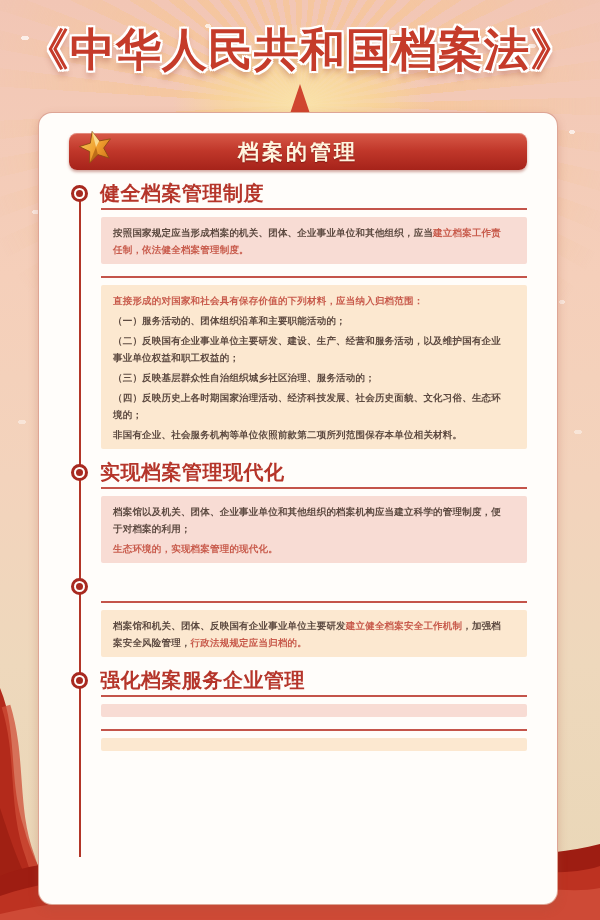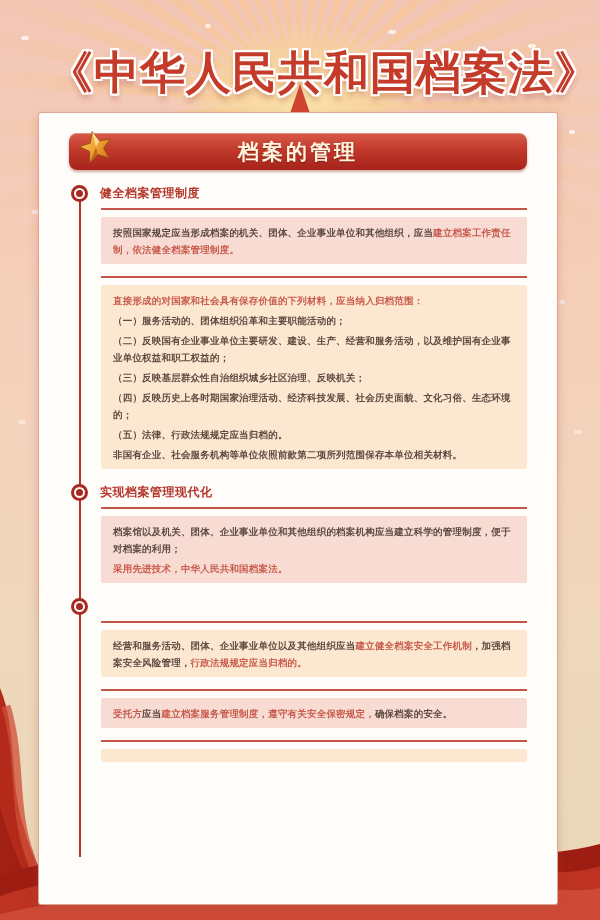--- a/index.html
+++ b/index.html
@@ -45,49 +45,49 @@
     radial-gradient(ellipse 6px 4px at 36px 212px, rgba(255,255,255,.7) 60%, transparent 61%),
     radial-gradient(ellipse 5px 3px at 92px 302px, rgba(255,255,255,.6) 60%, transparent 61%),
     radial-gradient(ellipse 5px 3px at 562px 302px, rgba(255,255,255,.6) 60%, transparent 61%),
     radial-gradient(ellipse 6px 4px at 22px 422px, rgba(255,255,255,.5) 60%, transparent 61%),
     radial-gradient(ellipse 6px 4px at 578px 432px, rgba(255,255,255,.5) 60%, transparent 61%);}
 
   .silk{position:absolute;left:0;bottom:0;width:600px;height:110px;z-index:3;}
   .drape{position:absolute;left:0;top:688px;width:90px;height:232px;z-index:3;}
 
   
-  .title{position:absolute;top:43px;left:0;right:0;z-index:6;text-align:right;
+  .title{position:absolute;top:20px;left:0;right:0;z-index:6;text-align:center;
     font-size:45px;font-weight:900;letter-spacing:1px;color:var(--title-red);
     text-shadow:-2px -2px 0 #fff,2px -2px 0 #fff,-2px 2px 0 #fff,2px 2px 0 #fff,
       -2px 0 0 #fff,2px 0 0 #fff,0 -2px 0 #fff,0 2px 0 #fff,0 6px 6px rgba(160,70,50,.45);}
 
   
   .card{position:absolute;left:38px;top:112px;width:520px;height:793px;z-index:5;
-    background:#fffdfa;border:1px solid rgba(205,118,95,.65);border-radius:3px;
+    background:#fffdfa;border:1px solid rgba(205,118,95,.65);border-radius:14px;
     box-shadow:0 4px 10px rgba(170,80,60,.28);overflow:hidden;}
 
   .banner{position:relative;margin:20px 30px 0;height:37px;border-radius:8px;
     background:linear-gradient(180deg,var(--banner-top) 0%,#c0372a 48%,var(--banner-bottom) 100%);
     box-shadow:inset 0 1px 0 rgba(255,255,255,.3),0 2px 3px rgba(140,40,25,.4);
     text-align:center;line-height:37px;}
   .banner-label{font-size:21px;font-weight:700;letter-spacing:3px;color:#fff6e0;
     text-shadow:0 1px 1px rgba(90,10,5,.5);}
   .banner-star{position:absolute;left:8px;top:-5px;width:38px;height:38px;}
 
   .timeline{position:absolute;left:40px;top:82px;width:2px;height:662px;background:#b23527;z-index:0;}
 
   .sections{position:relative;margin-top:12px;z-index:1;}
   .sec{margin-bottom:0;}
   .sec-head{display:flex;align-items:center;margin:0 30px 0 32px;height:22px;}
   .bullet{flex:0 0 auto;width:17px;height:17px;border-radius:50%;border:3px solid #a8291f;
     background:#fffdfa;position:relative;margin-right:12px;}
   .bullet::after{content:'';position:absolute;inset:2px;border-radius:50%;background:#a8291f;}
-  .sec-title{font-size:12px;font-weight:800;color:var(--accent);letter-spacing:.5px;line-height:22px;}
+  .sec-title{font-size:20px;font-weight:800;color:var(--accent);letter-spacing:.5px;line-height:22px;}
   .underline{margin:4px 30px 0 62px;border-top:2px solid #c4544a;}
-  .box{margin:7px 30px 12px 62px;padding:7px 10px 6px 12px;border-radius:2px;
+  .box{margin:7px 30px 12px 62px;padding:7px 20px 6px 12px;border-radius:2px;
     font-size:9.5px;font-weight:700;line-height:17px;letter-spacing:.2px;}
   .box.pink{background:var(--box-pink);}
   .box.peach{background:var(--box-peach);}
   .para{margin:0 0 3px 0;}
   .para:last-child{margin-bottom:0;}
   .run.dark{color:var(--text-dark);}
   .run.red{color:var(--text-red);}
 </style>
 </head>
 <body>
@@ -138,50 +138,52 @@
           <div class="box pink">
             <p class="para"><span class="run dark">按照国家规定应当形成档案的机关、团体、企业事业单位和其他组织，应当</span><span class="run red">建立档案工作责任制，依法健全档案管理制度。</span></p>
           </div>
         </section>
         <section class="sec">
           <div class="underline"></div>
           <div class="box peach">
             <p class="para"><span class="run red">直接形成的对国家和社会具有保存价值的下列材料，应当纳入归档范围：</span></p>
             <p class="para"><span class="run dark">（一）服务活动的、团体组织沿革和主要职能活动的；</span></p>
             <p class="para"><span class="run dark">（二）反映国有企业事业单位主要研发、建设、生产、经营和服务活动，以及维护国有企业事业单位权益和职工权益的；</span></p>
-            <p class="para"><span class="run dark">（三）反映基层群众性自治组织城乡社区治理、反映机关；</span></p>
+            <p class="para"><span class="run dark">（三）反映基层群众性自治组织城乡社区治理、服务活动的；</span></p>
             <p class="para"><span class="run dark">（四）反映历史上各时期国家治理活动、经济科技发展、社会历史面貌、文化习俗、生态环境的；</span></p>
-            <p class="para"><span class="run dark">（五）法律、行政法规规定应当归档的。</span></p>
             <p class="para"><span class="run dark">非国有企业、社会服务机构等单位依照前款第二项所列范围保存本单位相关材料。</span></p>
           </div>
         </section>
         <section class="sec">
           <div class="sec-head">
             <span class="bullet"></span>
             <h2 class="sec-title">实现档案管理现代化</h2>
           </div>
           <div class="underline"></div>
           <div class="box pink">
             <p class="para"><span class="run dark">档案馆以及机关、团体、企业事业单位和其他组织的档案机构应当建立科学的管理制度，便于对档案的利用；</span></p>
-            <p class="para"><span class="run red">采用先进技术，中华人民共和国档案法。</span></p>
+            <p class="para"><span class="run red">生态环境的，实现档案管理的现代化。</span></p>
           </div>
         </section>
         <section class="sec">
           <div class="sec-head">
             <span class="bullet"></span>
           </div>
           <div class="underline"></div>
           <div class="box peach">
-            <p class="para"><span class="run dark">经营和服务活动、团体、企业事业单位以及其他组织应当</span><span class="run red">建立健全档案安全工作机制</span><span class="run dark">，加强档案安全风险管理，</span><span class="run red">行政法规规定应当归档的。</span></p>
+            <p class="para"><span class="run dark">档案馆和机关、团体、反映国有企业事业单位主要研发</span><span class="run red">建立健全档案安全工作机制</span><span class="run dark">，加强档案安全风险管理，</span><span class="run red">行政法规规定应当归档的。</span></p>
           </div>
         </section>
         <section class="sec">
+          <div class="sec-head">
+            <span class="bullet"></span>
+            <h2 class="sec-title">强化档案服务企业管理</h2>
+          </div>
           <div class="underline"></div>
           <div class="box pink">
-            <p class="para"><span class="run red">受托方</span><span class="run dark">应当</span><span class="run red">建立档案服务管理制度，遵守有关安全保密规定，</span><span class="run dark">确保档案的安全。</span></p>
           </div>
         </section>
         <section class="sec">
           <div class="underline"></div>
           <div class="box peach"></div>
         </section>
       </div>
   </div>
 
   <svg class="silk" viewBox="0 0 600 110" preserveAspectRatio="none">

